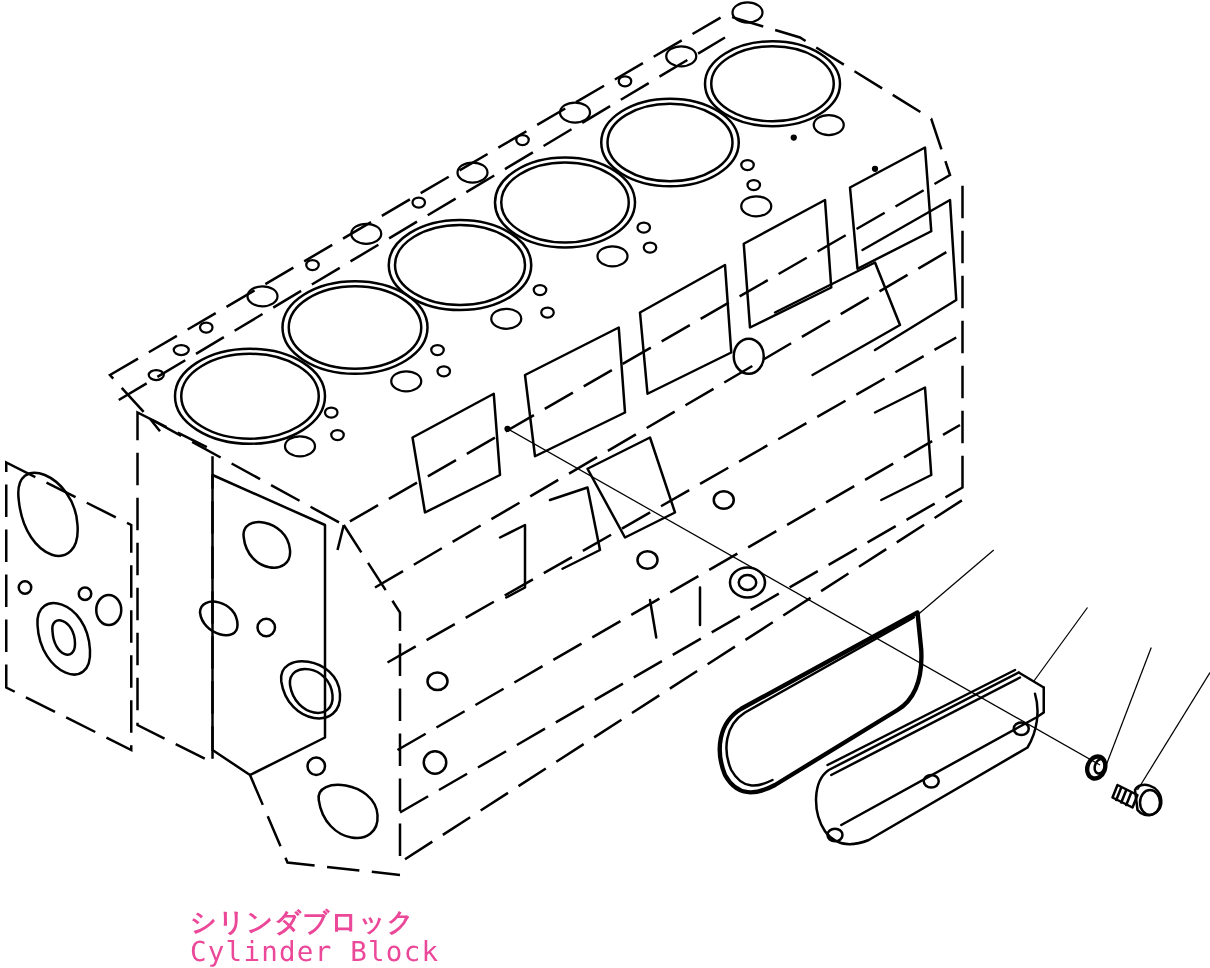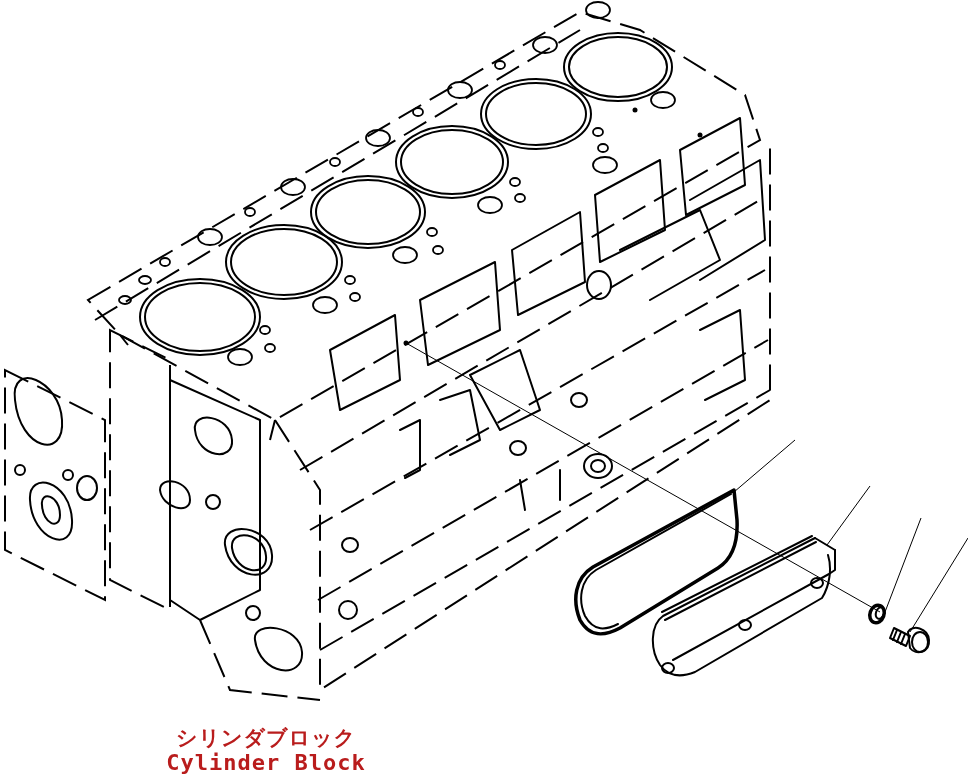--- a/index.html
+++ b/index.html
@@ -1,20 +1,20 @@
 <!DOCTYPE html>
 <html><head>
   <meta charset="utf-8">
   <style>
     html, body { margin: 0; padding: 0; background: #ffffff; }
     body { width: 968px; height: 774px; position: relative; overflow: hidden; font-family: "DejaVu Sans Mono", monospace; }
     #diagram { position: absolute; left: 0; top: 0; width: 968px; height: 774px; }
-    .caption { position: absolute; left: 166px; width: 200px; text-align: center; color: #b91c1c; font-family: "DejaVu Sans Mono", monospace; }
+    .caption { position: absolute; left: 152px; width: 200px; text-align: left; color: #ec4899; font-family: "DejaVu Sans Mono", monospace; }
     .caption-jp { top: 724px; font-size: 21px; letter-spacing: 1px; font-weight: bold; }
-    .caption-en { top: 750px; font-size: 22px; letter-spacing: 1px; font-weight: bold; }
+    .caption-en { top: 750px; font-size: 22px; letter-spacing: 1px; font-weight: normal; }
     svg .ol { fill: none; stroke: #000; stroke-width: 2; stroke-linejoin: round; stroke-linecap: round; }
     svg .dash { fill: none; stroke: #000; stroke-width: 2; stroke-dasharray: 26 10; }
     svg .thin { fill: none; stroke: #000; stroke-width: 1; }
     svg .thick { fill: none; stroke: #000; stroke-width: 3.5; stroke-linejoin: round; }
     svg .bore { fill: none; stroke: #000; stroke-width: 2; }
     svg .hole { fill: none; stroke: #000; stroke-width: 1.8; }
     svg .dot { fill: #000; }
   </style>
 </head>
 <body>

